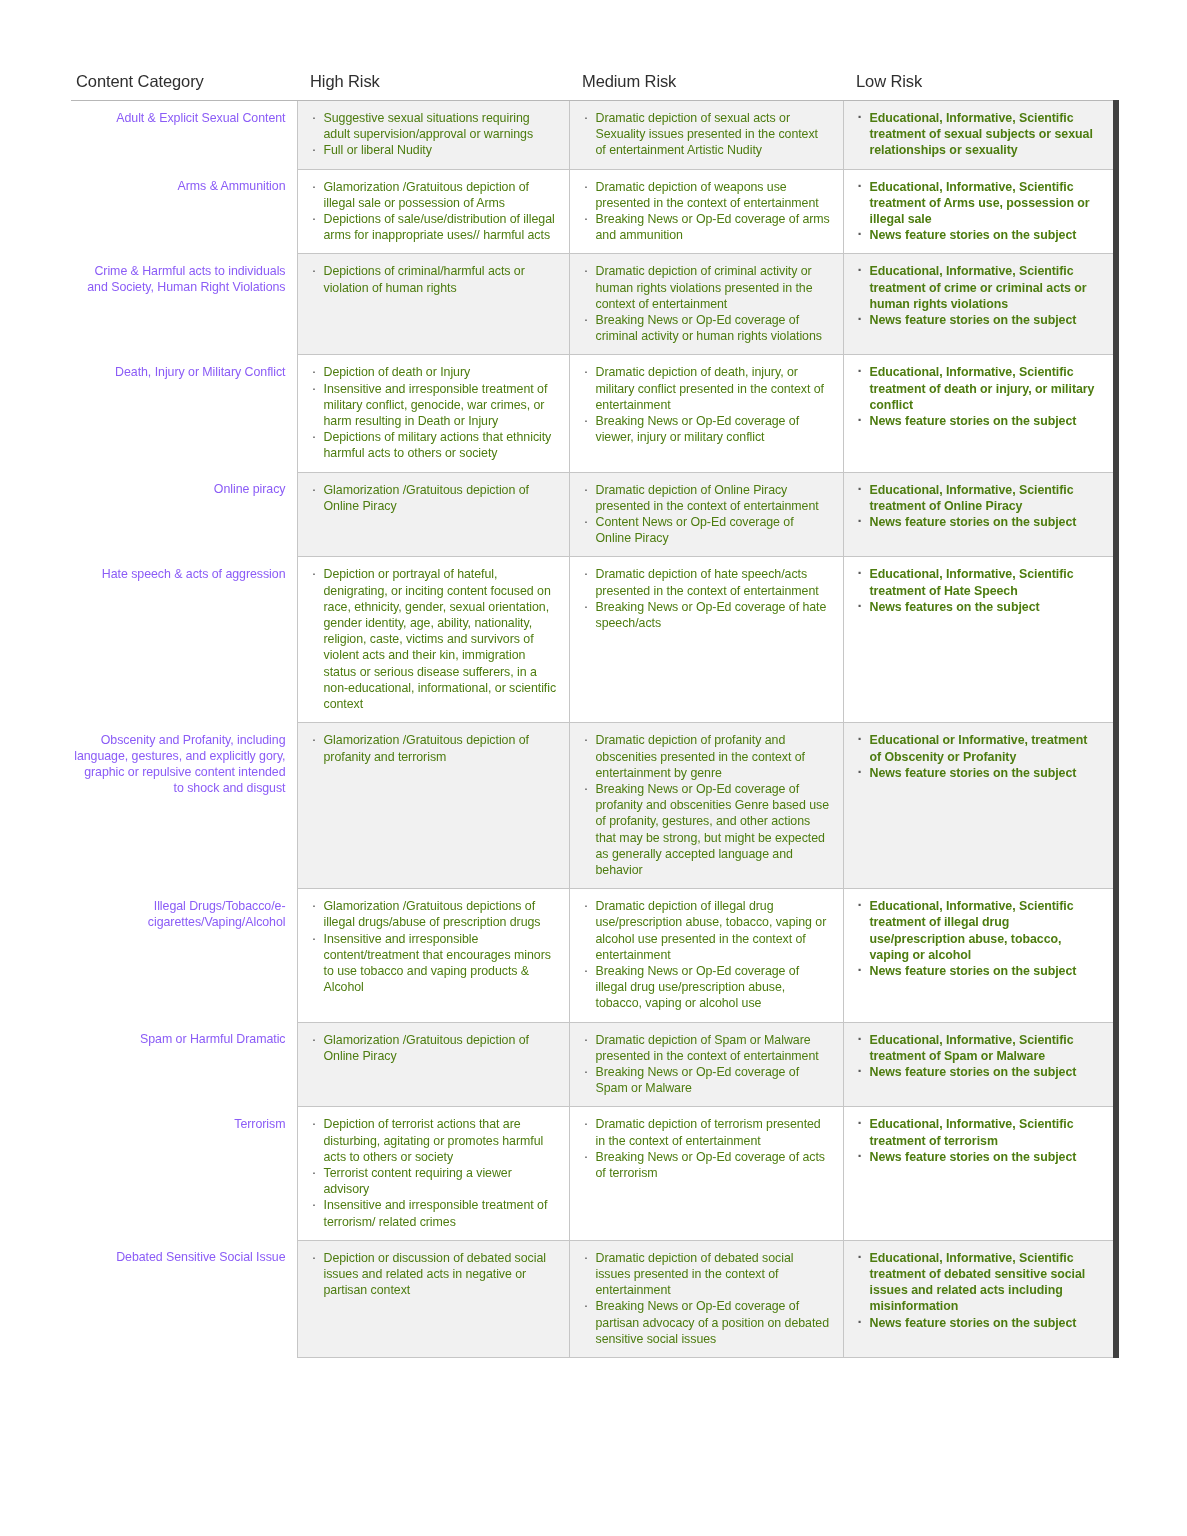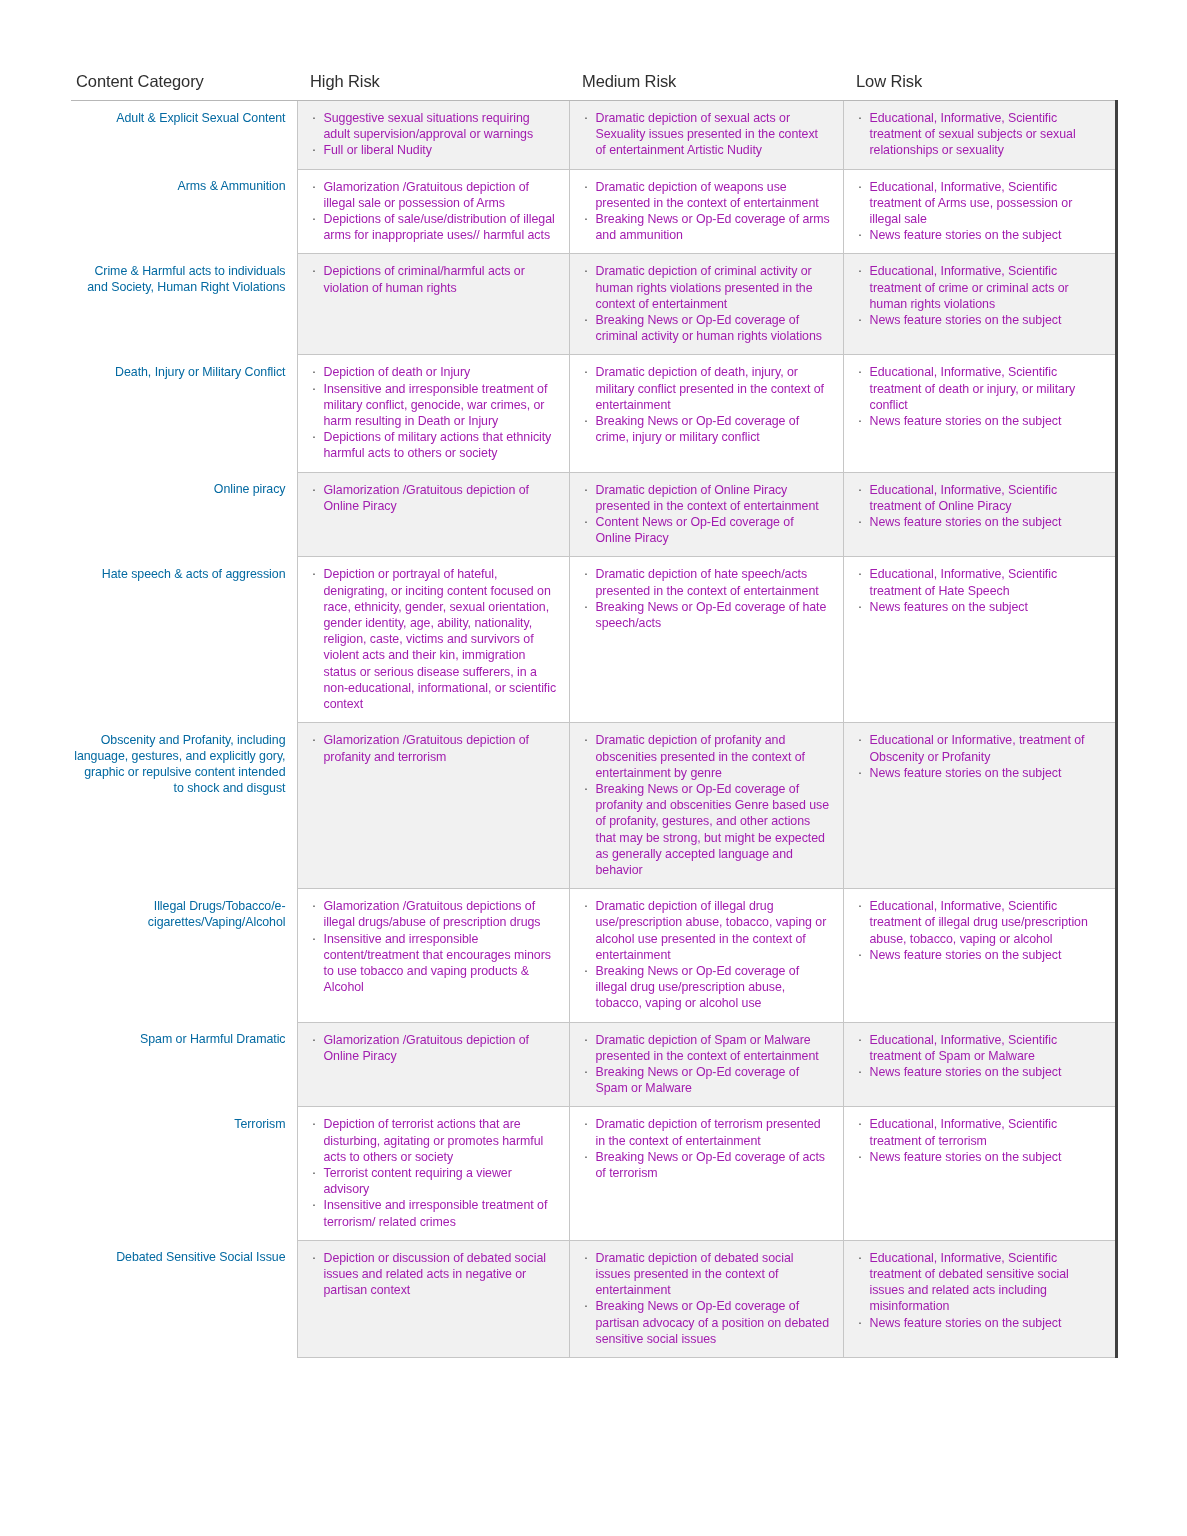--- a/index.html
+++ b/index.html
@@ -52,37 +52,38 @@
   }
   thead th.h-col {
     padding-left: 13px;
     margin-top: 40px;
   }
 
   tbody td {
     vertical-align: top;
     font-size: 12.4px;
     line-height: 16.2px;
-    color: #a21caf;
+    color: #4d7c0f;
     padding: 9px 12px 10px 13px;
     border-left: 1px solid #c6c6c6;
     border-bottom: 1px solid #c6c6c6;
     letter-spacing: -0.05px;
   }
   tbody td.cat {
     border-left: none;
     border-bottom: none;
     border-right: 1px solid #c6c6c6;
     text-align: right;
     padding: 9px 11px 10px 0;
-    color: #0369a1;
+    color: #8b5cf6;
     background: #ffffff !important;
   }
   tbody td.last-col {
-    border-right: 3px solid #404040;
+    border-right: 6px solid #404040;
+    font-weight: bold;
   }
   tbody tr.shaded td.body-cell {
     background: #f1f1f1;
   }
   tbody tr:first-child td.body-cell {
     border-top: 1px solid #c6c6c6;
   }
 
   ul.bullets {
     margin: 0;
@@ -189,21 +190,21 @@
           <td class="body-cell">
             <ul class="bullets">
               <li>Depiction of death or Injury</li>
               <li>Insensitive and irresponsible treatment of military conflict, genocide, war crimes, or harm resulting in Death or Injury</li>
               <li>Depictions of military actions that ethnicity harmful acts to others or society</li>
             </ul>
           </td>
           <td class="body-cell">
             <ul class="bullets">
               <li>Dramatic depiction of death, injury, or military conflict presented in the context of entertainment</li>
-              <li>Breaking News or Op-Ed coverage of crime, injury or military conflict</li>
+              <li>Breaking News or Op-Ed coverage of viewer, injury or military conflict</li>
             </ul>
           </td>
           <td class="body-cell last-col">
             <ul class="bullets">
               <li>Educational, Informative, Scientific treatment of death or injury, or military conflict</li>
               <li>News feature stories on the subject</li>
             </ul>
           </td>
         </tr>
         <tr class="shaded">

